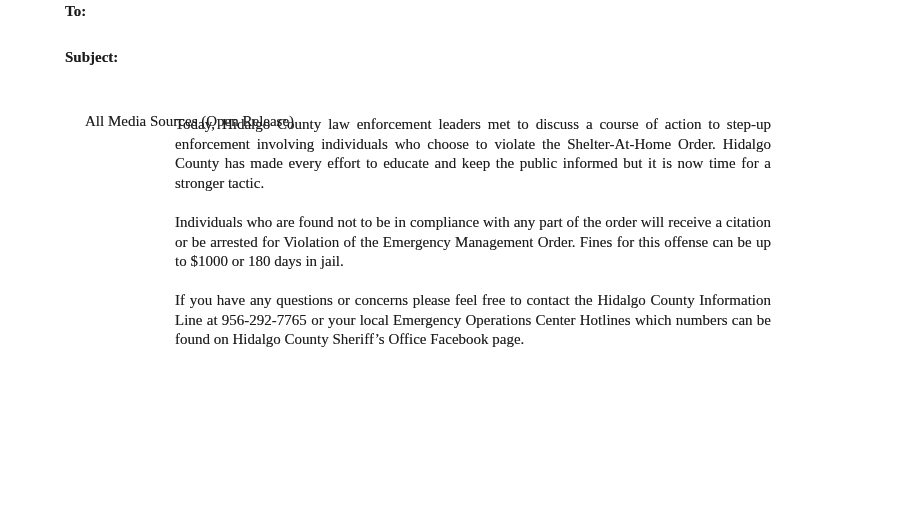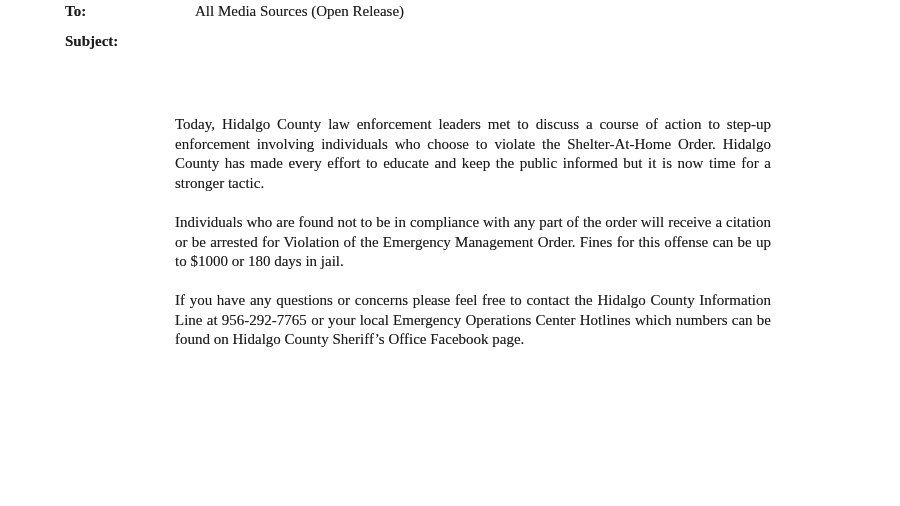--- a/index.html
+++ b/index.html
@@ -27,22 +27,22 @@
   }
   .header-row .label {
     font-weight: 700;
     width: 110px;
     flex: 0 0 110px;
   }
   .header-row .value {
     flex: 1 1 auto;
     margin-left: 20px;
   }
-  .to-row { top: 2px; }
-  .subject-row { top: 32px; align-items: flex-end; }
+  .to-row { top: 2px; flex-direction: column; }
+  .subject-row { top: 48px; align-items: flex-end; }
   .memo-body {
     position: absolute;
     left: 175px;
     top: 115px;
     width: 596px;
     font-size: 15px;
     line-height: 19.7px;
   }
   .memo-body p {
     margin: 0 0 19px 0;

